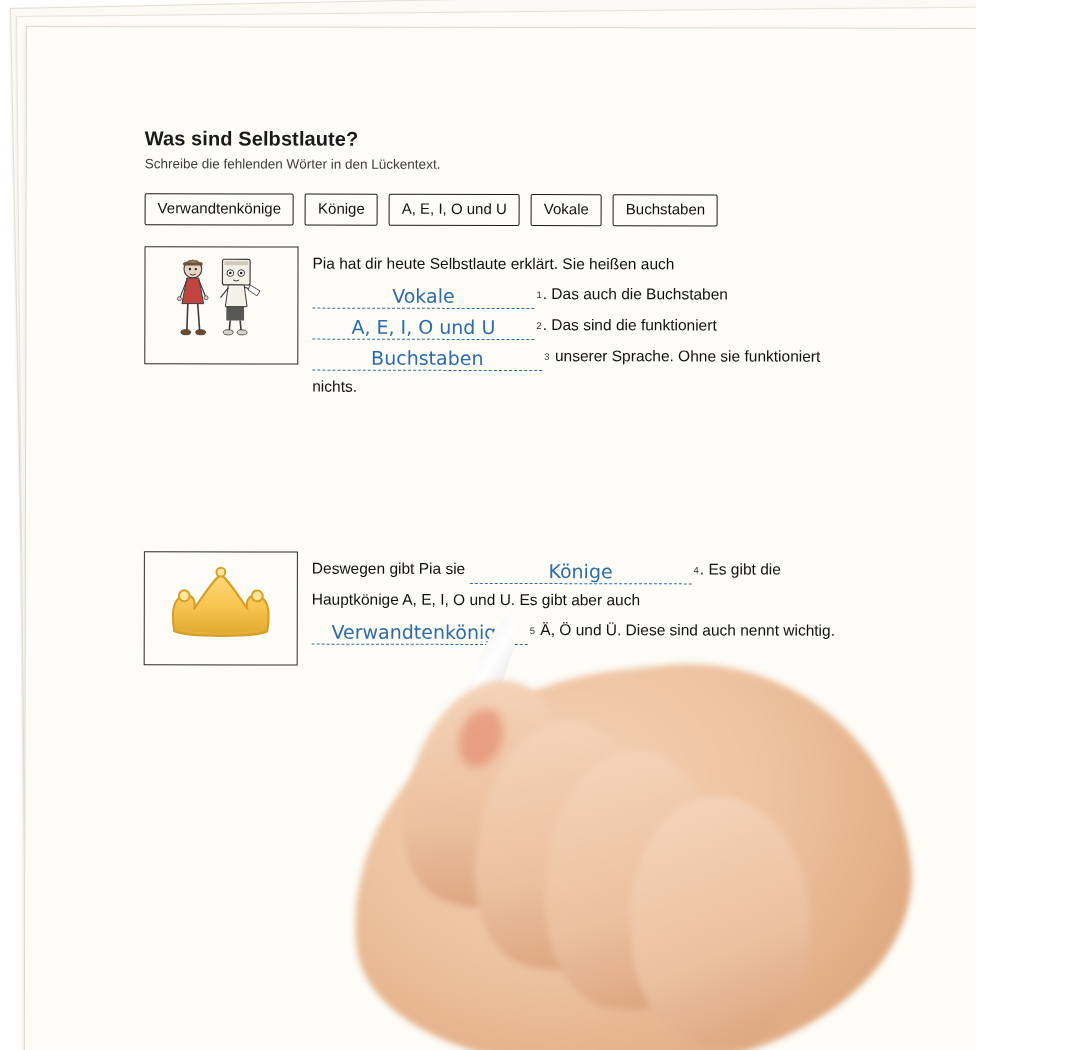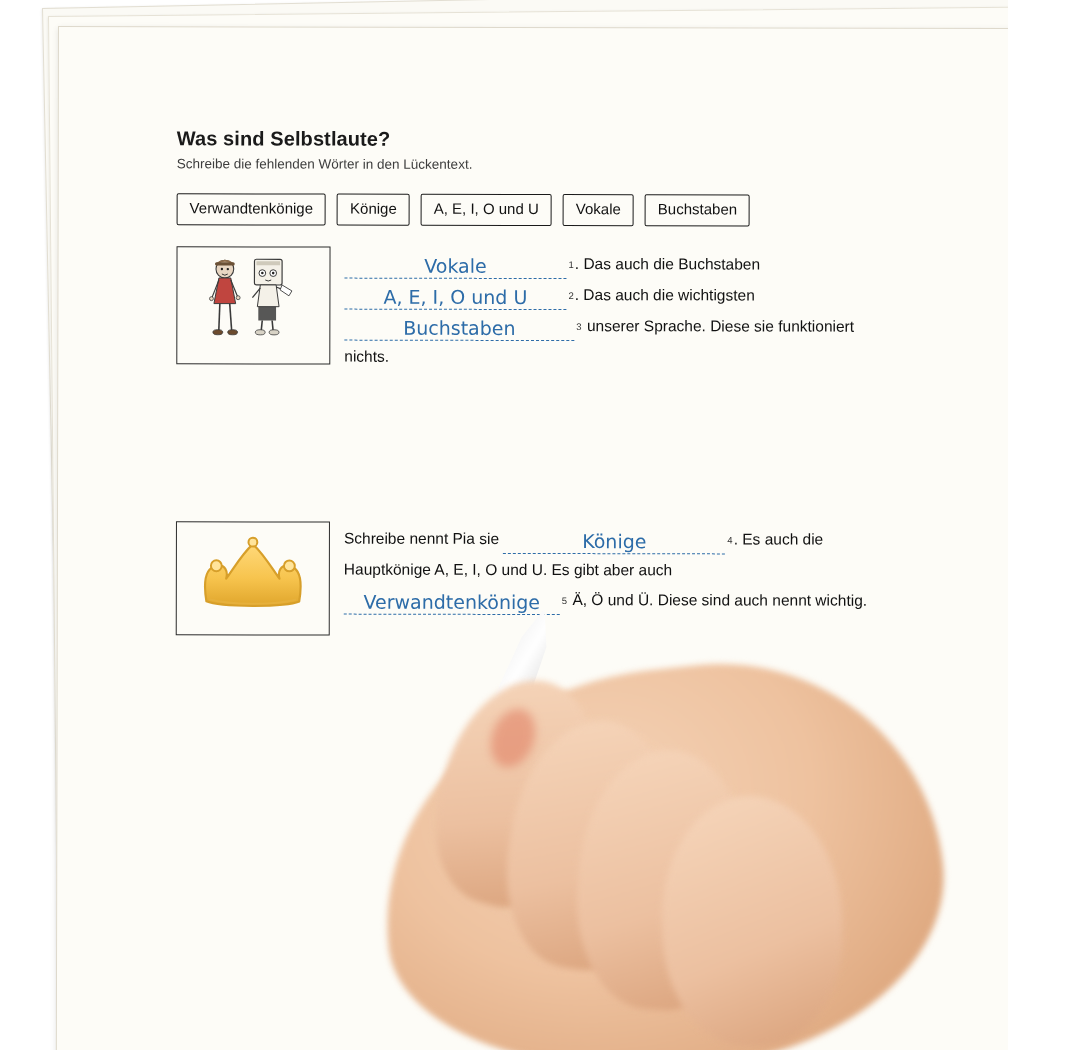--- a/index.html
+++ b/index.html
@@ -11,21 +11,20 @@
     background: #ffffff;
     font-family: "Liberation Sans", sans-serif;
     overflow: hidden;
   }
   .stage {
     position: relative;
     width: 976px;
     height: 1050px;
     background: #ffffff;
     overflow: hidden;
-    margin-left: 32px;
   }
   
   .sheet-back-1 {
     position: absolute;
     left: 10px;
     top: 8px;
     width: 1000px;
     height: 1050px;
     background: #fbfaf5;
     border: 1px solid #e2ded2;
@@ -289,35 +288,36 @@
               <rect x="82" y="60" width="18" height="14" fill="#3a3a3a" opacity="0.85"></rect>
               <path d="M86 74 l-1 10" stroke="#3a3a3a" stroke-width="1.6"></path>
               <path d="M96 74 l1 10" stroke="#3a3a3a" stroke-width="1.6"></path>
               <ellipse cx="84" cy="86" rx="5" ry="2.6" fill="#d8d3c6" stroke="#3a3a3a" stroke-width="0.8"></ellipse>
               <ellipse cx="98" cy="86" rx="5" ry="2.6" fill="#d8d3c6" stroke="#3a3a3a" stroke-width="0.8"></ellipse>
             </g>
           </svg>
         </div>
 
         <div class="block-text">
+          <span>Pia hat dir heute Selbstlaute erklärt. Sie heißen auch</span>
           <span class="line">
             <span class="blank b1">
               <span class="answer">Vokale</span>
             </span><span class="blank-num">1</span><span>. Das auch die Buchstaben</span>
           </span>
           <span class="line">
             <span class="blank b2">
               <span class="answer">A, E, I, O und U</span>
-            </span><span class="blank-num">2</span><span>. Das auch die wichtigsten</span>
+            </span><span class="blank-num">2</span><span>. Das sind die funktioniert</span>
           </span>
           <span class="line">
             <span class="blank b3">
               <span class="answer">Buchstaben</span>
             </span><span class="blank-num">3</span>
-            <span>unserer Sprache. Diese sie funktioniert</span>
+            <span>unserer Sprache. Ohne sie funktioniert</span>
           </span>
           <span class="line">nichts.</span>
         </div>
       </div>
 
       <div class="spacer"></div>
 
       <div class="block">
         <div class="pic crown">
           <svg viewBox="0 0 154 114" xmlns="http://www.w3.org/2000/svg">
@@ -331,24 +331,24 @@
             <path d="M30 80 C26 56 30 46 40 44 C49 42 52 50 50 57 C58 46 66 32 77 22 C88 32 96 46 104 57 C102 50 105 42 114 44 C124 46 128 56 124 80 C110 86 44 86 30 80 Z" fill="url(#gold)" stroke="#d79f2a" stroke-width="2.2" stroke-linejoin="round"></path>
             <circle cx="40" cy="44" r="5.5" fill="#ffe49b" stroke="#d79f2a" stroke-width="2"></circle>
             <circle cx="114" cy="44" r="5.5" fill="#ffe49b" stroke="#d79f2a" stroke-width="2"></circle>
             <circle cx="77" cy="20" r="4.5" fill="#ffe49b" stroke="#d79f2a" stroke-width="2"></circle>
             <path d="M33 78 C55 84 99 84 121 78" fill="none" stroke="#e6b03c" stroke-width="2"></path>
           </svg>
         </div>
 
         <div class="block-text">
           <span class="line">
-            <span>Schreibe nennt Pia sie</span>
+            <span>Deswegen gibt Pia sie</span>
             <span class="blank b4">
               <span class="answer">Könige</span>
-            </span><span class="blank-num">4</span><span>. Es auch die</span>
+            </span><span class="blank-num">4</span><span>. Es gibt die</span>
           </span>
           <span class="line">Hauptkönige A, E, I, O und U. Es gibt aber auch</span>
           <span class="line">
             <span class="blank b5">
               <span class="answer">Verwandtenkönige</span>
             </span><span class="blank-num">5</span>
             <span>Ä, Ö und Ü. Diese sind auch nennt wichtig.</span>
           </span>
         </div>
       </div>

